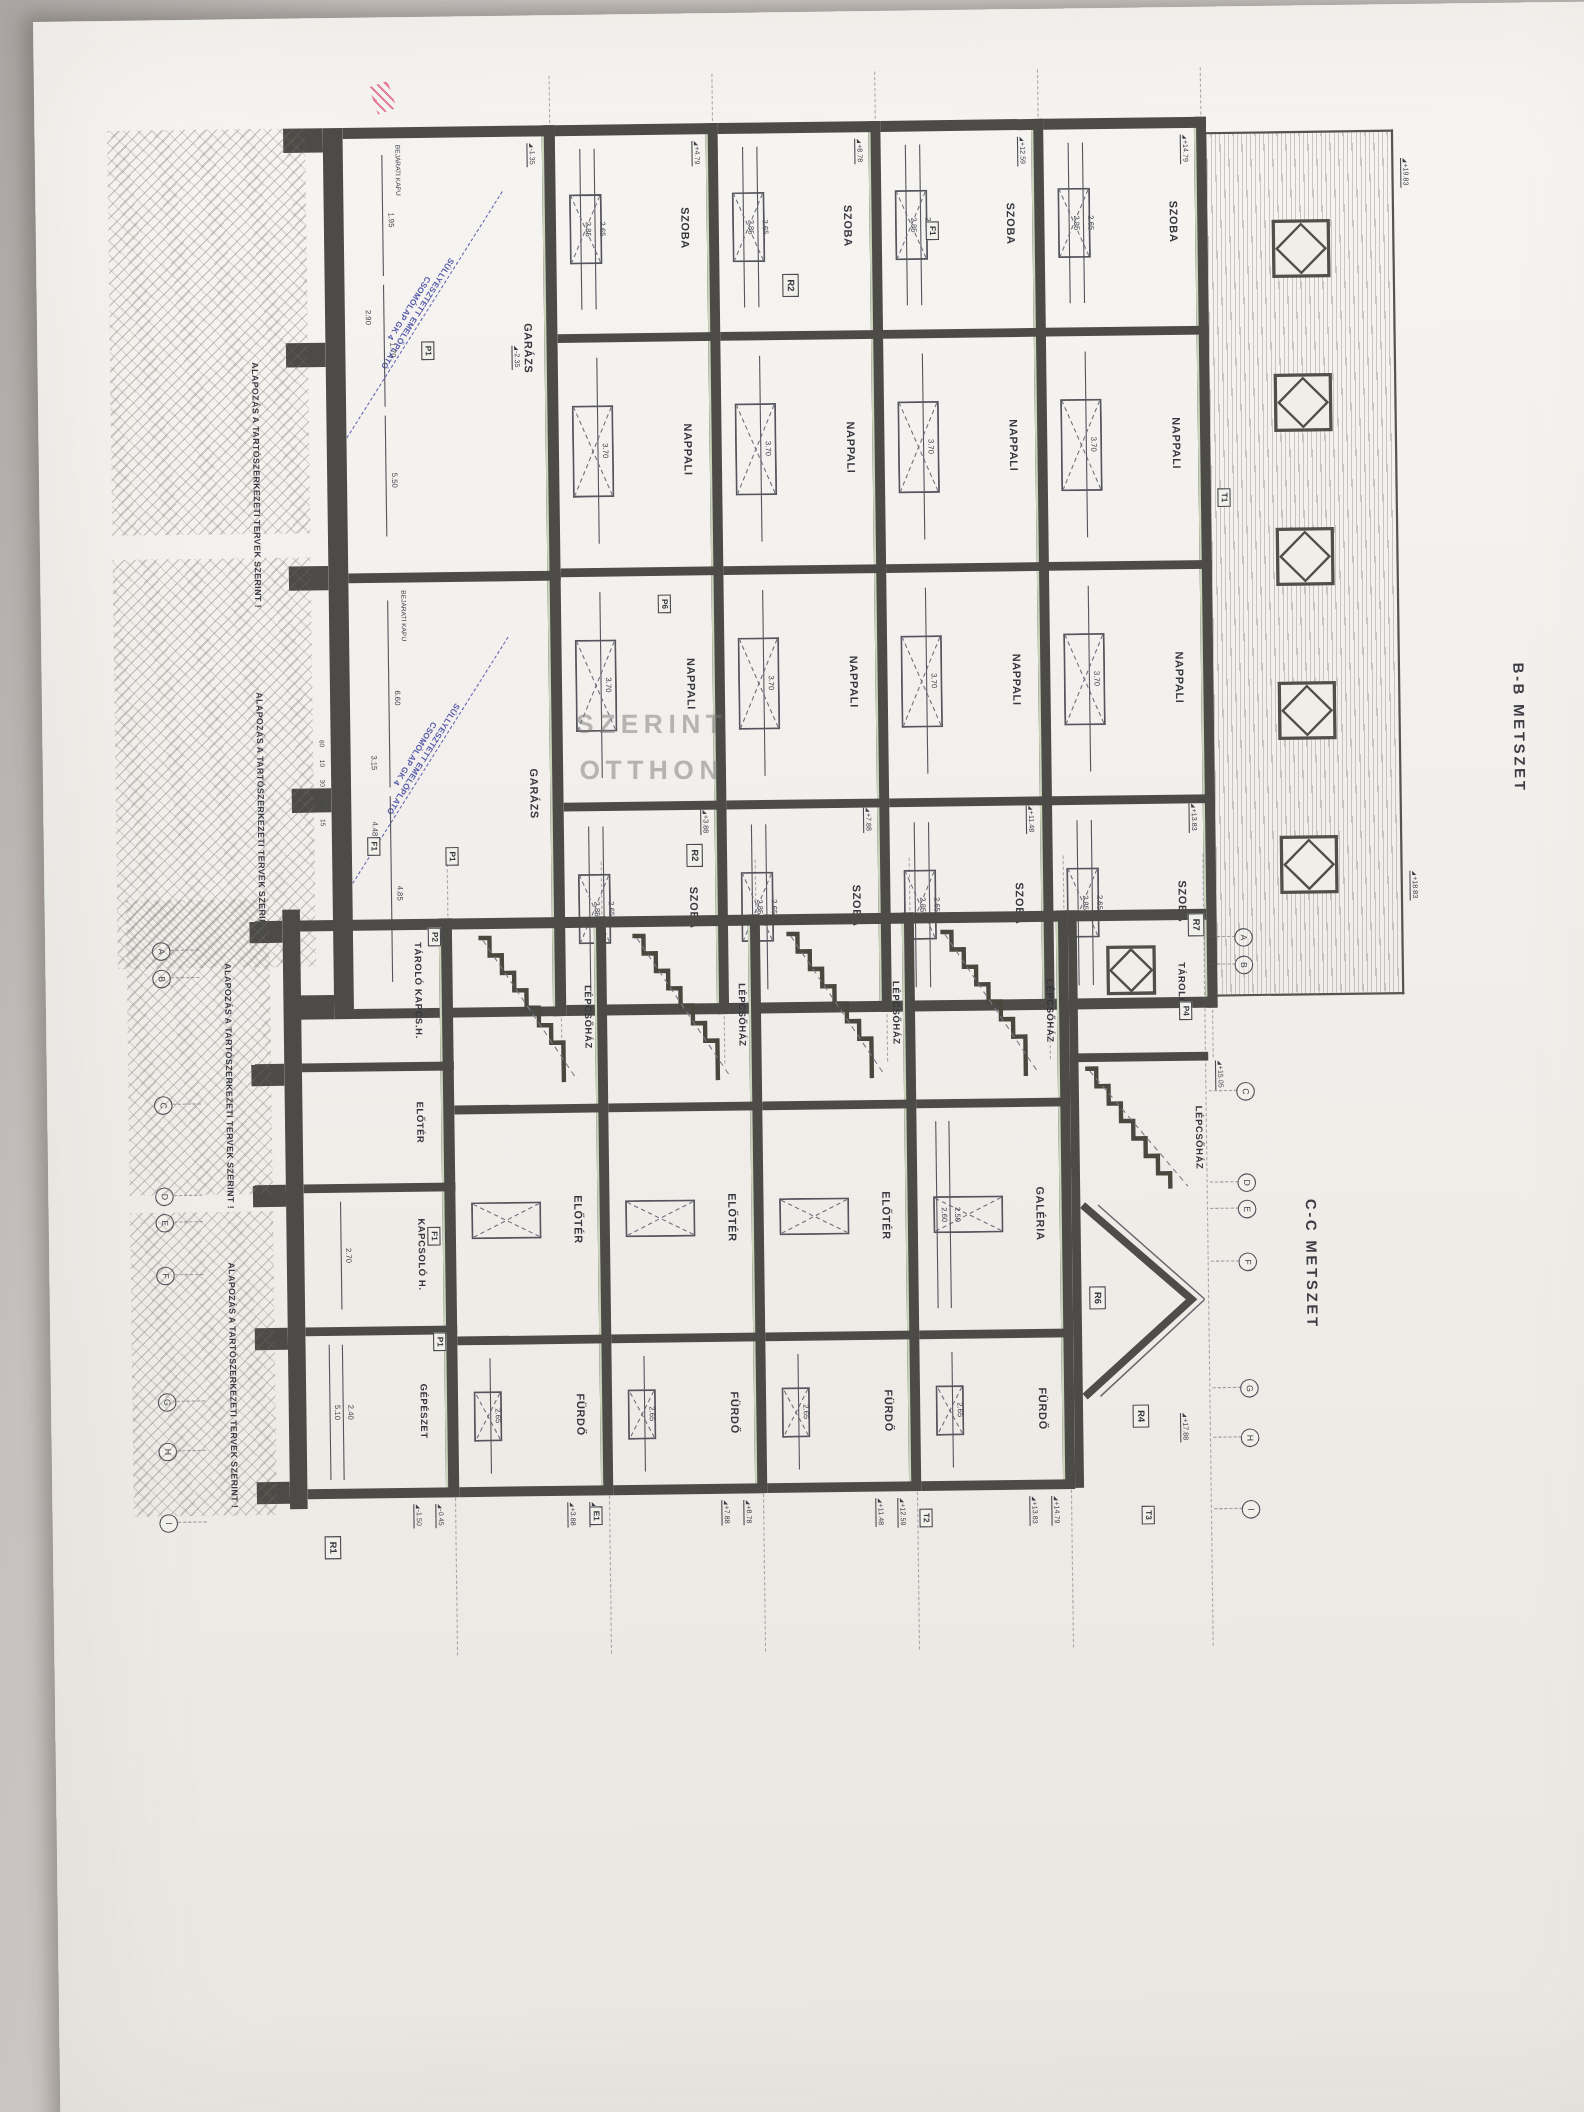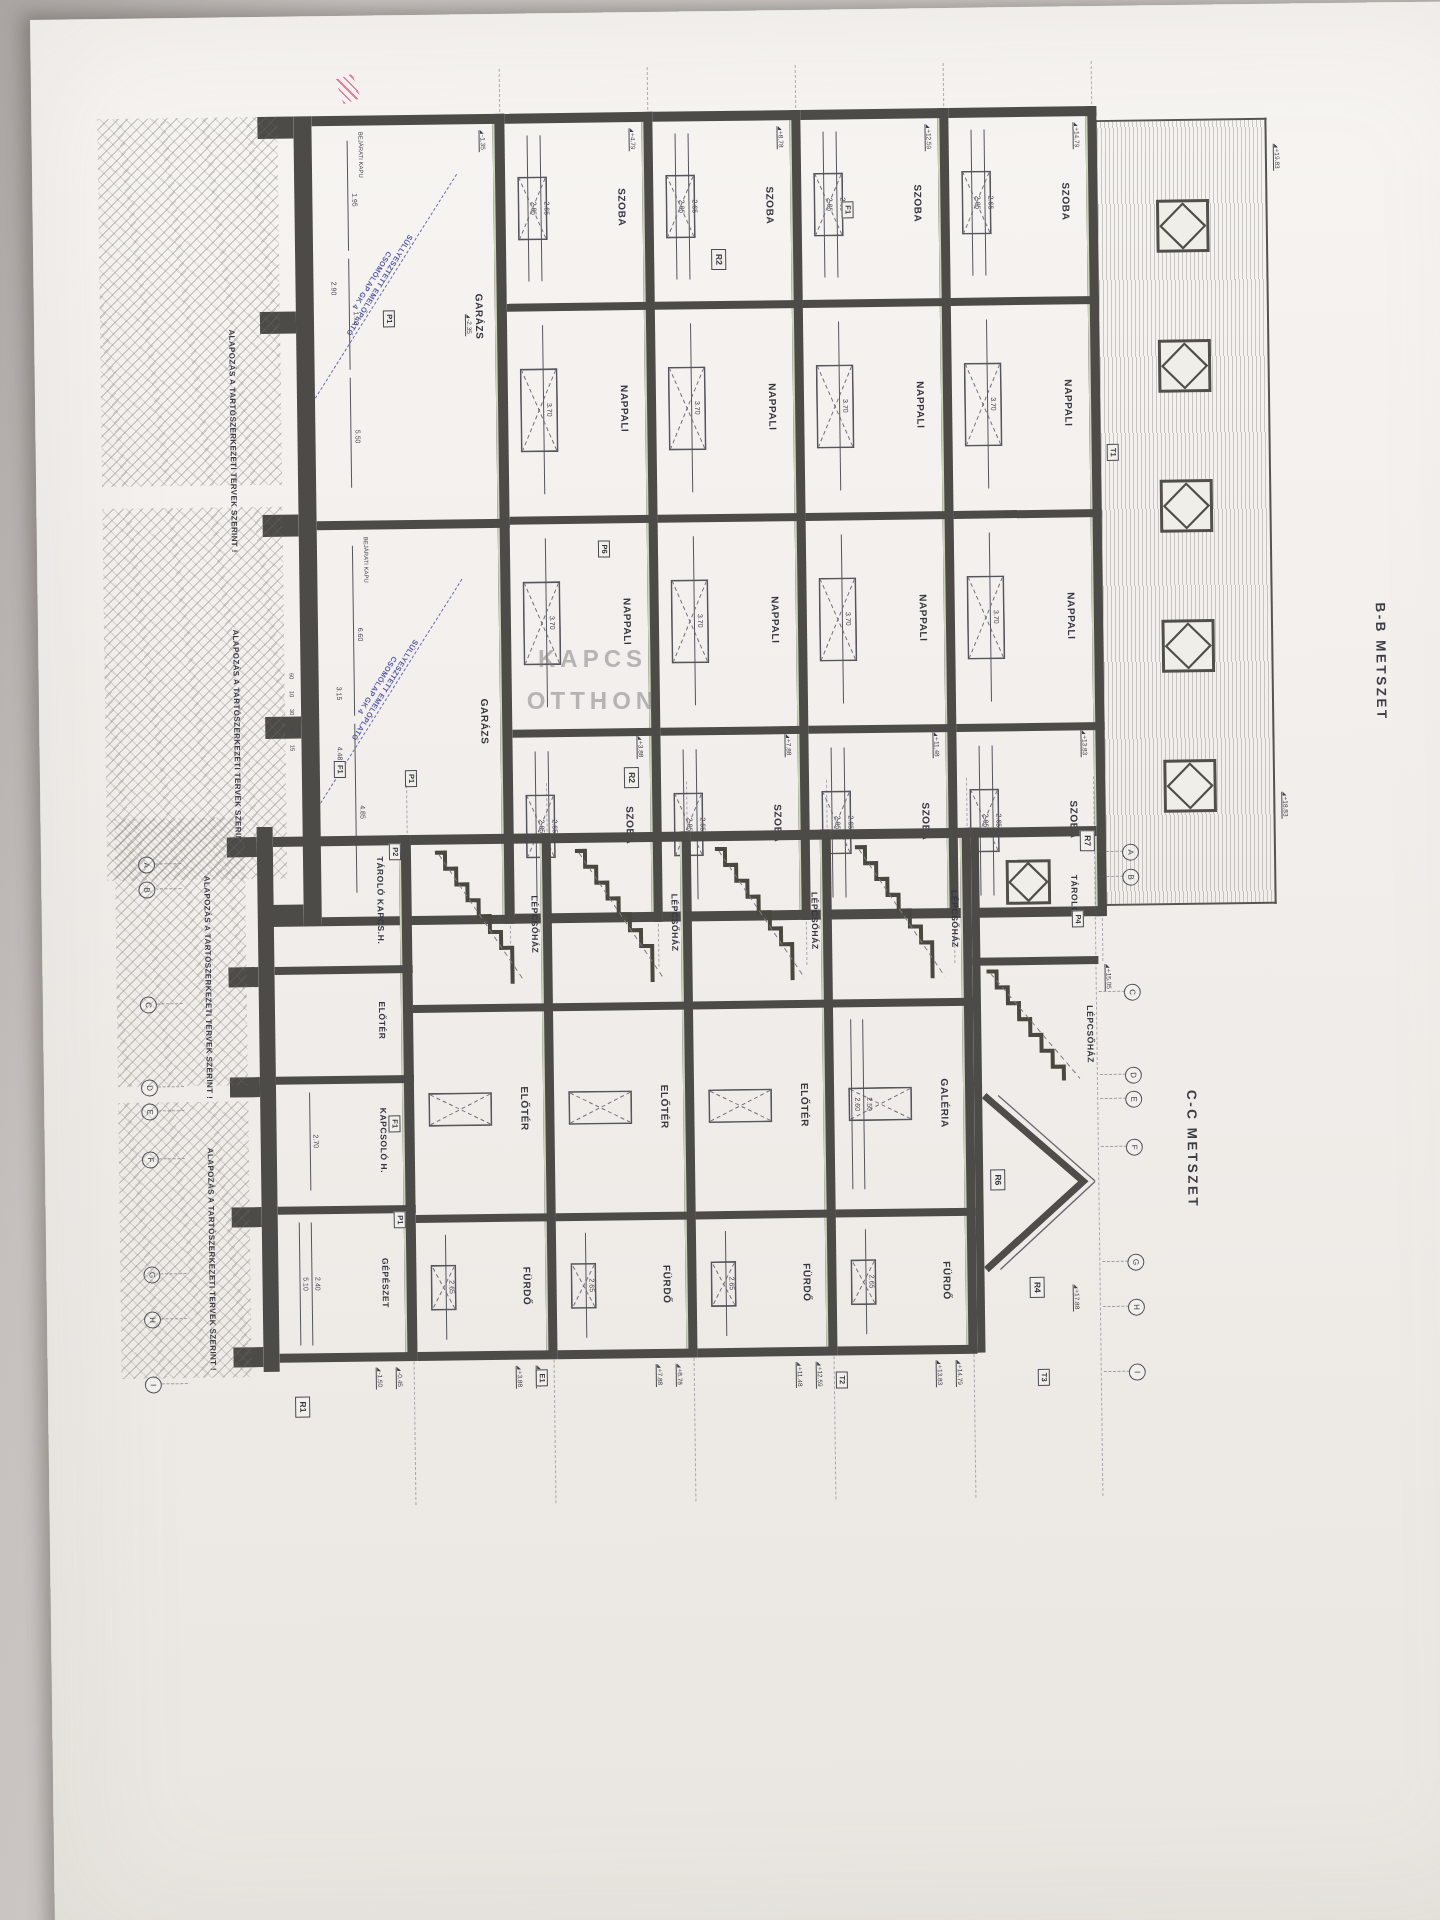--- a/index.html
+++ b/index.html
@@ -585,16 +585,16 @@
         <div class="found" style="left: 260px; top: 884px; width: 20px; height: 30px;"></div>
         <div class="found" style="left: 390px; top: 884px; width: 20px; height: 30px;"></div>
         <div class="found" style="left: 530px; top: 884px; width: 20px; height: 30px;"></div>
         <div class="hatch" style="left: 0px; top: 896px; width: 268px; height: 130px;"></div>
         <div class="hatch" style="left: 284px; top: 896px; width: 276px; height: 130px;"></div>
         <div class="note" style="left: 58px; top: 930px;">ALAPOZÁS A TARTÓSZERKEZETI TERVEK SZERINT !</div>
         <div class="note" style="left: 330px; top: 930px;">ALAPOZÁS A TARTÓSZERKEZETI TERVEK SZERINT !</div>
       </div>
   </div>
   <div class="wm">
-    <div class="wm-t">KAPCS</div>
+    <div class="wm-t">SZERINT</div>
     <div class="wm-t">OTTHON</div>
   </div>
 </div>
 
 </body></html>

